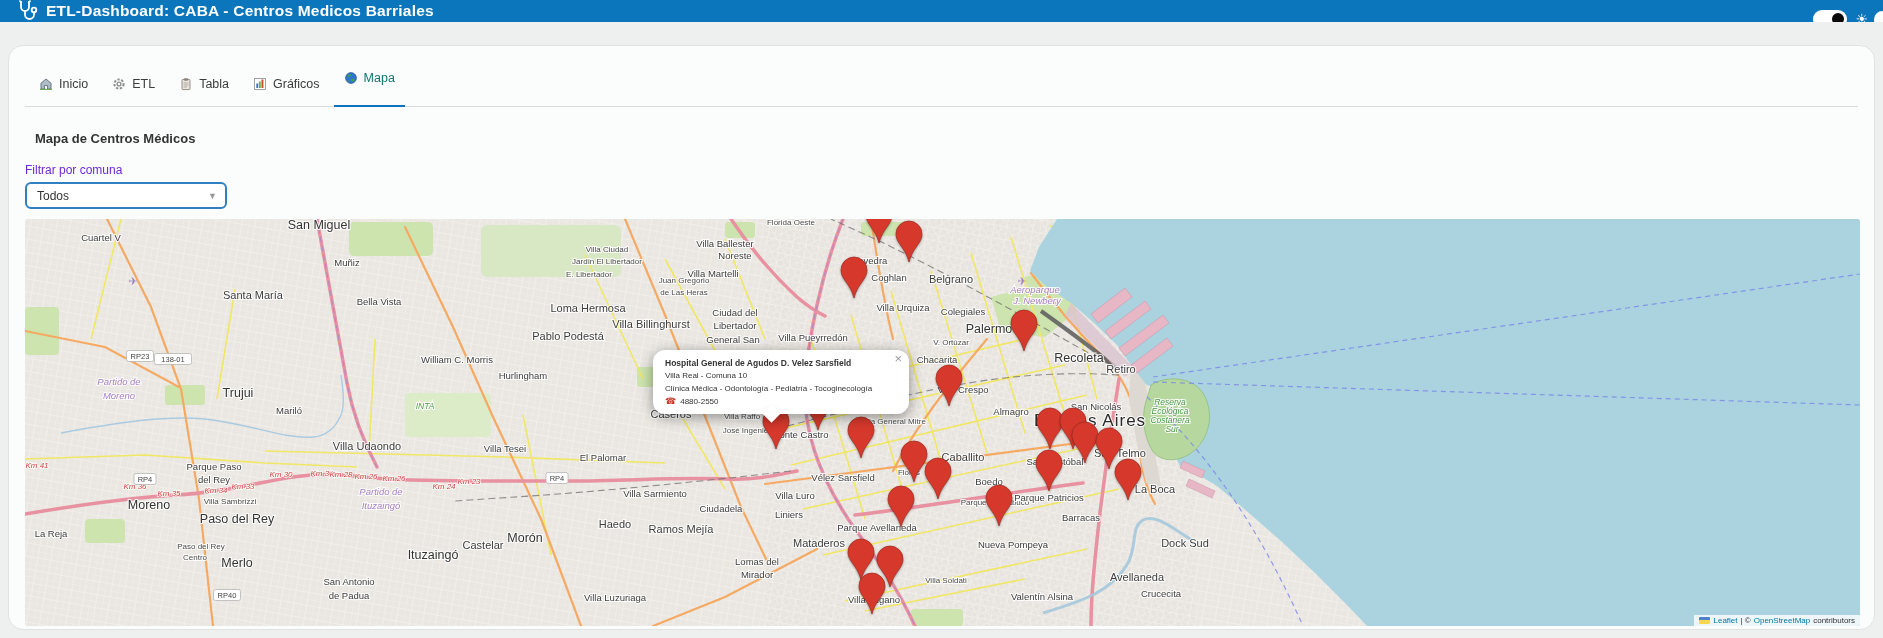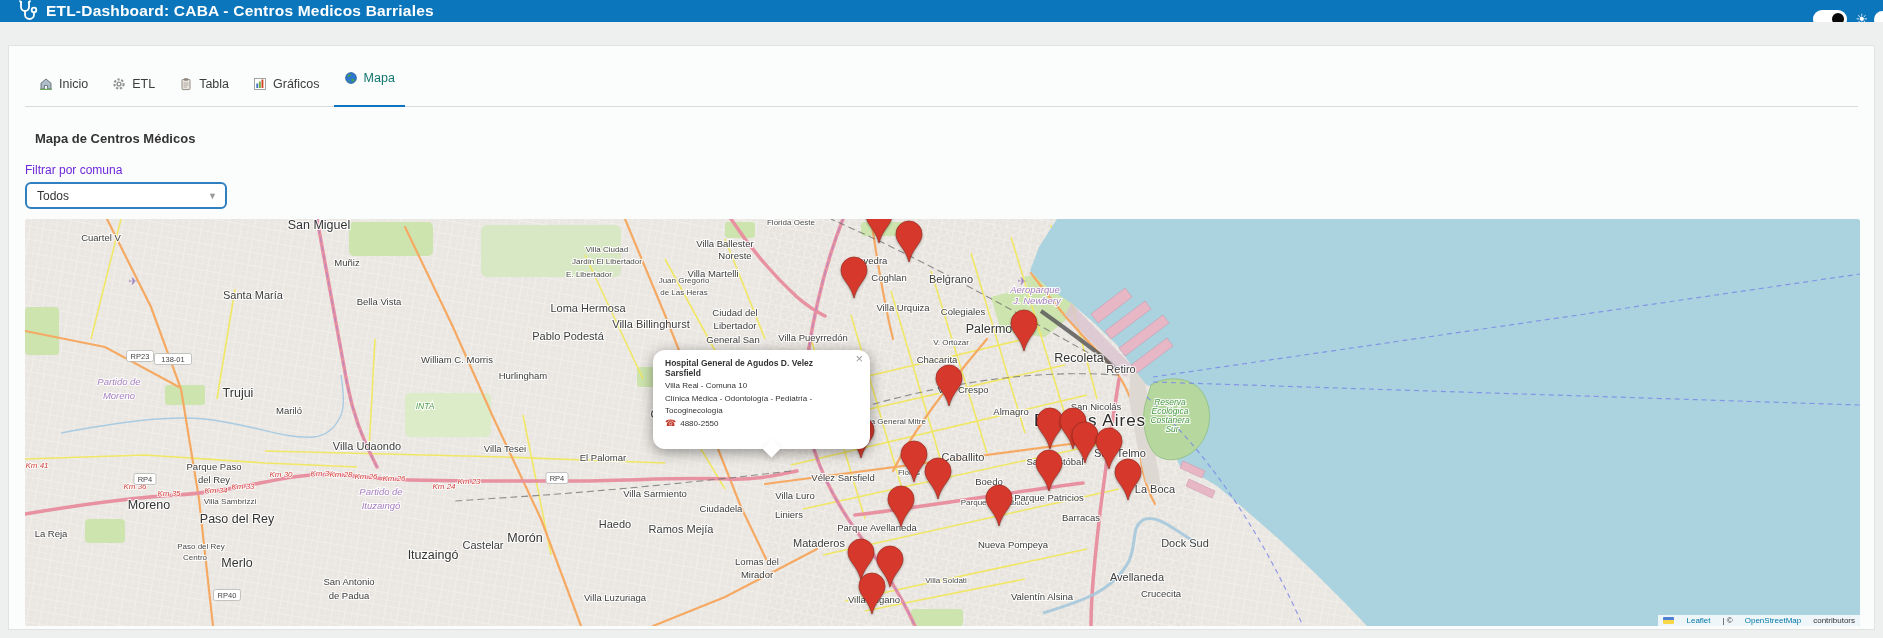--- a/index.html
+++ b/index.html
@@ -8,21 +8,21 @@
   
   .hdr{position:absolute;left:0;top:0;width:100%;height:22px;background:#0b76bb;display:flex;align-items:center;overflow:hidden}
   .hdr-title{color:#fff;font-size:15.5px;font-weight:bold;margin-left:8px;letter-spacing:.2px}
   .hdr-icon{margin-left:14px;display:flex;align-items:center}
   .toggle{position:absolute;right:36px;top:10px;width:34px;height:18px;background:#fff;border-radius:9px;cursor:pointer}
   .toggle .knob{position:absolute;right:3px;top:3px;width:12px;height:12px;border-radius:50%;background:#0a0a0a}
   .sun{position:absolute;right:15px;top:10px;color:#fff;font-size:14px;line-height:18px;cursor:pointer}
   .moon{position:absolute;right:-8px;top:11px;width:17px;height:17px;border-radius:50%;background:#fff;cursor:pointer}
 
   
-  .card{position:absolute;left:8px;right:8px;top:45px;bottom:8px;background:#fbfcfc;border:1px solid #e0e3e2;border-radius:0;padding:0 16px;box-sizing:border-box}
+  .card{position:absolute;left:8px;right:8px;top:45px;bottom:8px;background:#fbfcfc;border:1px solid #e0e3e2;border-radius:15px;padding:0 16px;box-sizing:border-box}
 
   
   .tabs{display:flex;gap:4px;padding:0 4px;margin-top:16px;border-bottom:1px solid #d8dbde}
   .tab{display:flex;align-items:center;gap:6px;font-size:12.5px;color:#3c3c3c;padding:9px 10px 10px;margin-bottom:-1px;cursor:pointer;white-space:nowrap}
   .tab.active{color:#0f766e;border-bottom:2px solid #0f74c0;padding-bottom:20px}
   .tab svg{display:block}
 
   .sec-title{margin:24px 0 17px 10px;font-size:13px;font-weight:bold;color:#333}
   .filter-label{margin:5px 0 5px 0;font-size:12px;color:#6d28d9}
   .select{width:202px;height:27px;border:2px solid #2f7fc1;border-radius:6px;background:#fff;display:flex;align-items:center;justify-content:space-between;padding:0 8px 0 10px;box-sizing:border-box;font-size:12px;color:#333;cursor:pointer}
@@ -39,29 +39,29 @@
   .city{font-size:17px;fill:#2a2a2a;letter-spacing:1px}
   .adm{font-size:9.5px;fill:#a77fc2;font-style:italic}
   .nat{font-size:8.5px;fill:#4c9a49;font-style:italic}
   .km{font-size:8px;fill:#d2403a;font-style:italic;stroke-width:1.6px}
   .plane{font-size:11px;fill:#9b7fc0;stroke-width:0}
   .shieldbox{fill:#fff;stroke:#b5b5b5;stroke-width:.8}
   .shieldtxt{font-family:"Liberation Sans",sans-serif;font-size:7.5px;fill:#444;text-anchor:middle}
   .pin{fill:#d6392c;stroke:#9e2a20;stroke-width:.7;filter:drop-shadow(0 1px 1px rgba(0,0,0,.35));cursor:pointer}
 
   
-  .popup{position:absolute;left:628px;top:131px;width:217px;background:#fff;border-radius:12px;box-shadow:0 3px 14px rgba(0,0,0,.4);padding:6px 20px 18px 12px;box-sizing:border-box;color:#333;z-index:5}
+  .popup{position:absolute;left:628px;top:131px;width:256px;background:#fff;border-radius:12px;box-shadow:0 3px 14px rgba(0,0,0,.4);padding:6px 20px 5px 12px;box-sizing:border-box;color:#333;z-index:5}
   .popup .p-title{font-size:8.5px;font-weight:bold;margin:2px 0 2px}
   .popup p{font-size:8px;margin:1.5px 0;line-height:11.5px}
   .popup .tail{position:absolute;left:112px;bottom:-6px;width:13px;height:13px;background:#fff;transform:rotate(45deg);box-shadow:2px 2px 6px rgba(0,0,0,.12)}
   .popup .close{position:absolute;top:2px;right:7px;color:#999;font-size:13px;line-height:13px;cursor:pointer}
   .popup .phone-ic{color:#c0392b;margin-right:4px;font-size:9px}
 
   
-  .attrib{position:absolute;right:0;bottom:0;background:rgba(255,255,255,.8);padding:1px 5px;font-size:8px;color:#333;display:flex;align-items:center;gap:12px;z-index:6}
+  .attrib{position:absolute;right:0;bottom:0;background:rgba(255,255,255,.8);padding:1px 5px;font-size:8px;color:#333;display:flex;align-items:center;gap:3px;z-index:6}
   .attrib a{color:#0078a8;text-decoration:none;cursor:pointer}
   .flag{display:inline-block;width:11px;height:7px;background:linear-gradient(#4e7fd0 50%,#f7d84b 50%);border-radius:1px}
 </style>
 </head>
 <body>
 
 <div class="hdr">
   <span class="hdr-icon">
     <svg width="24" height="24" viewBox="0 0 24 24" fill="none" stroke="#fff" stroke-width="1.8" stroke-linecap="round">
       <path d="M7 3 v5 a4 4 0 0 0 8 0 V3"></path>

